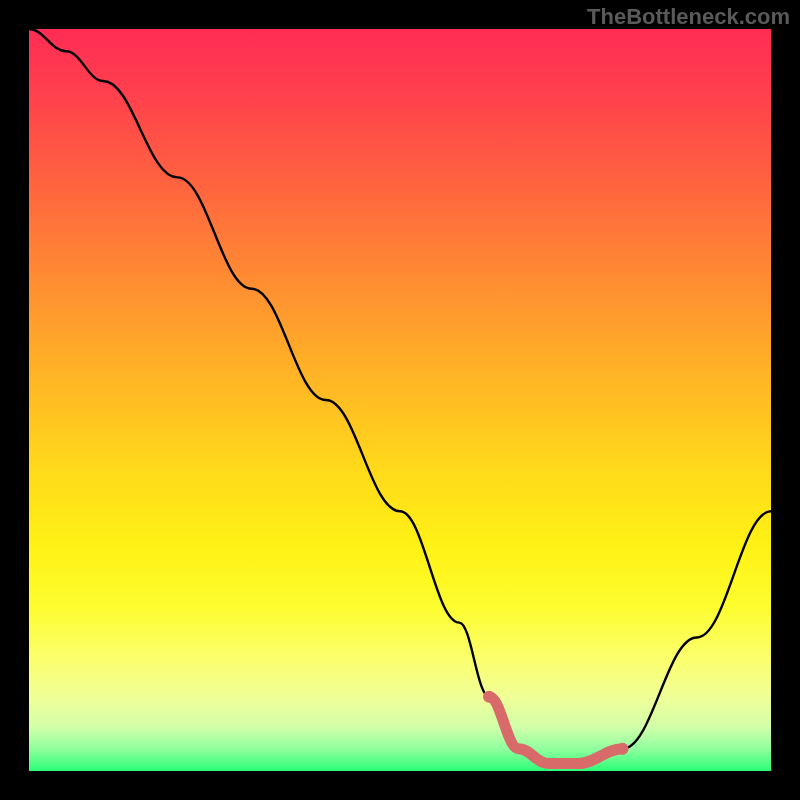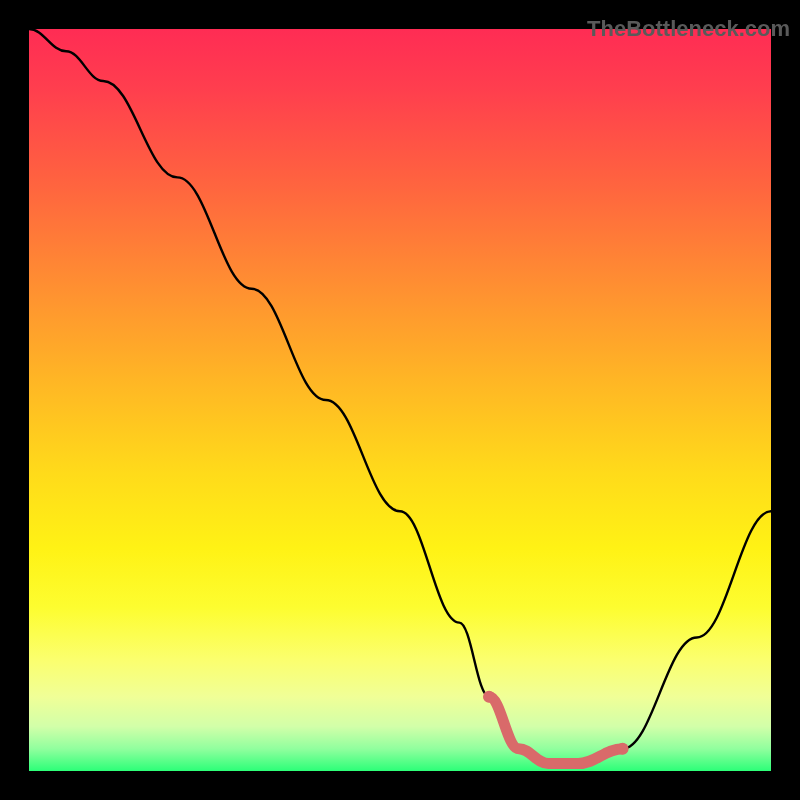--- a/index.html
+++ b/index.html
@@ -6,21 +6,21 @@
     margin: 0;
     padding: 0;
     width: 800px;
     height: 800px;
     background: #000;
     position: relative;
     font-family: Arial, Helvetica, sans-serif;
   }
   .attribution {
     position: absolute;
-    top: 16px;
+    top: 4px;
     right: 10px;
     color: #5a5a5a;
     font-size: 22px;
     font-weight: bold;
     z-index: 10;
     text-align: center;
   }
   .plot-area {
     position: absolute;
     left: 29px;

